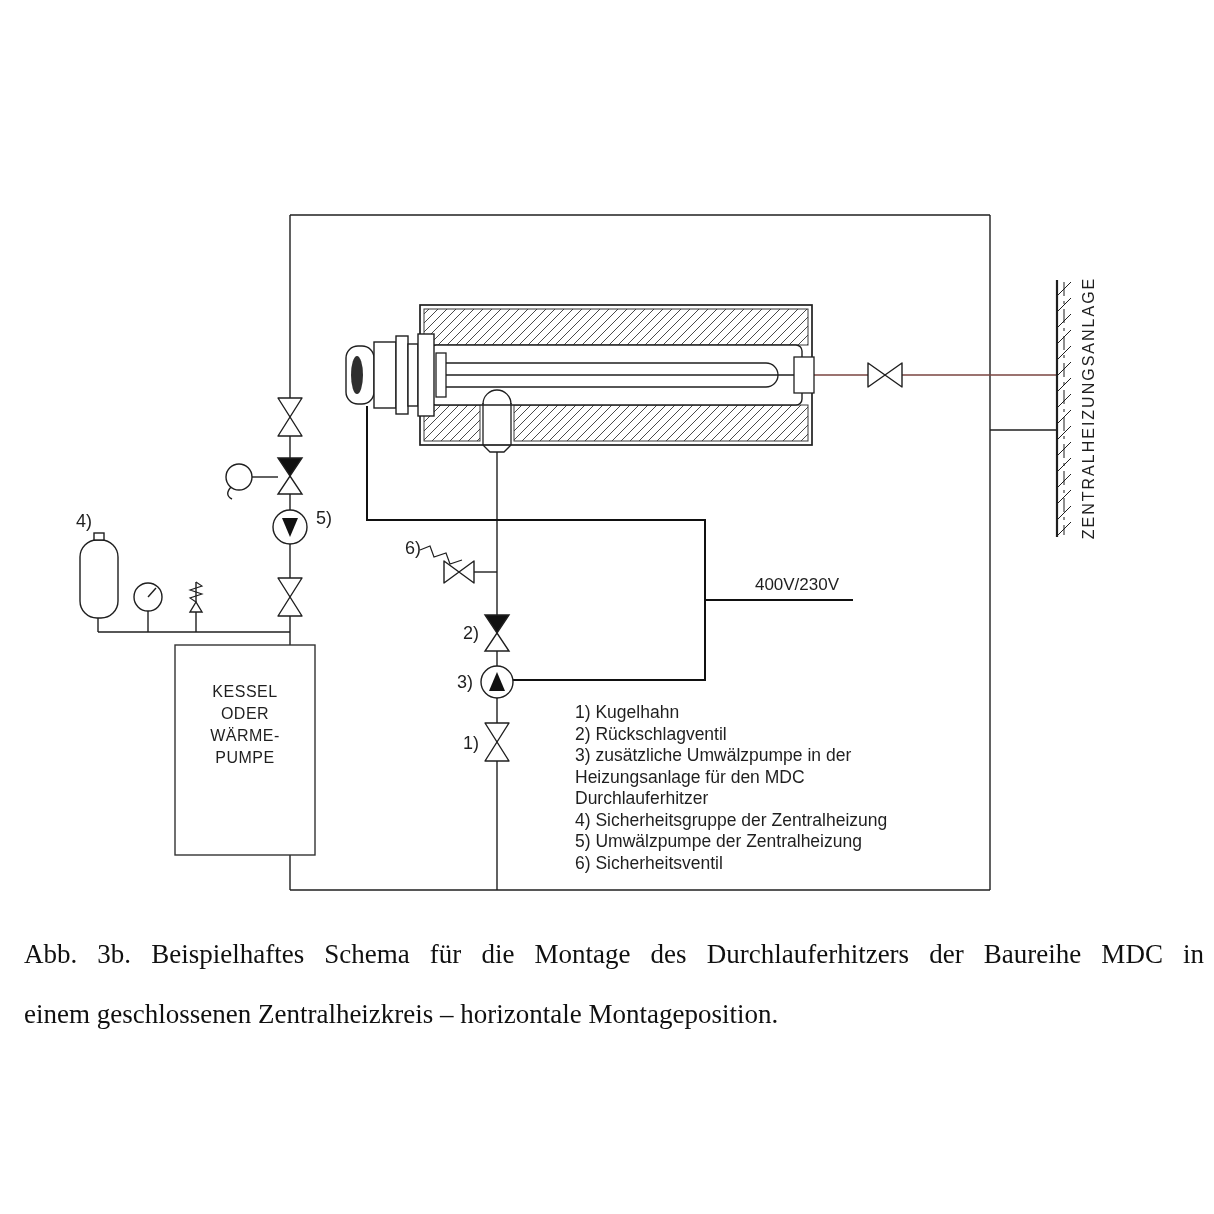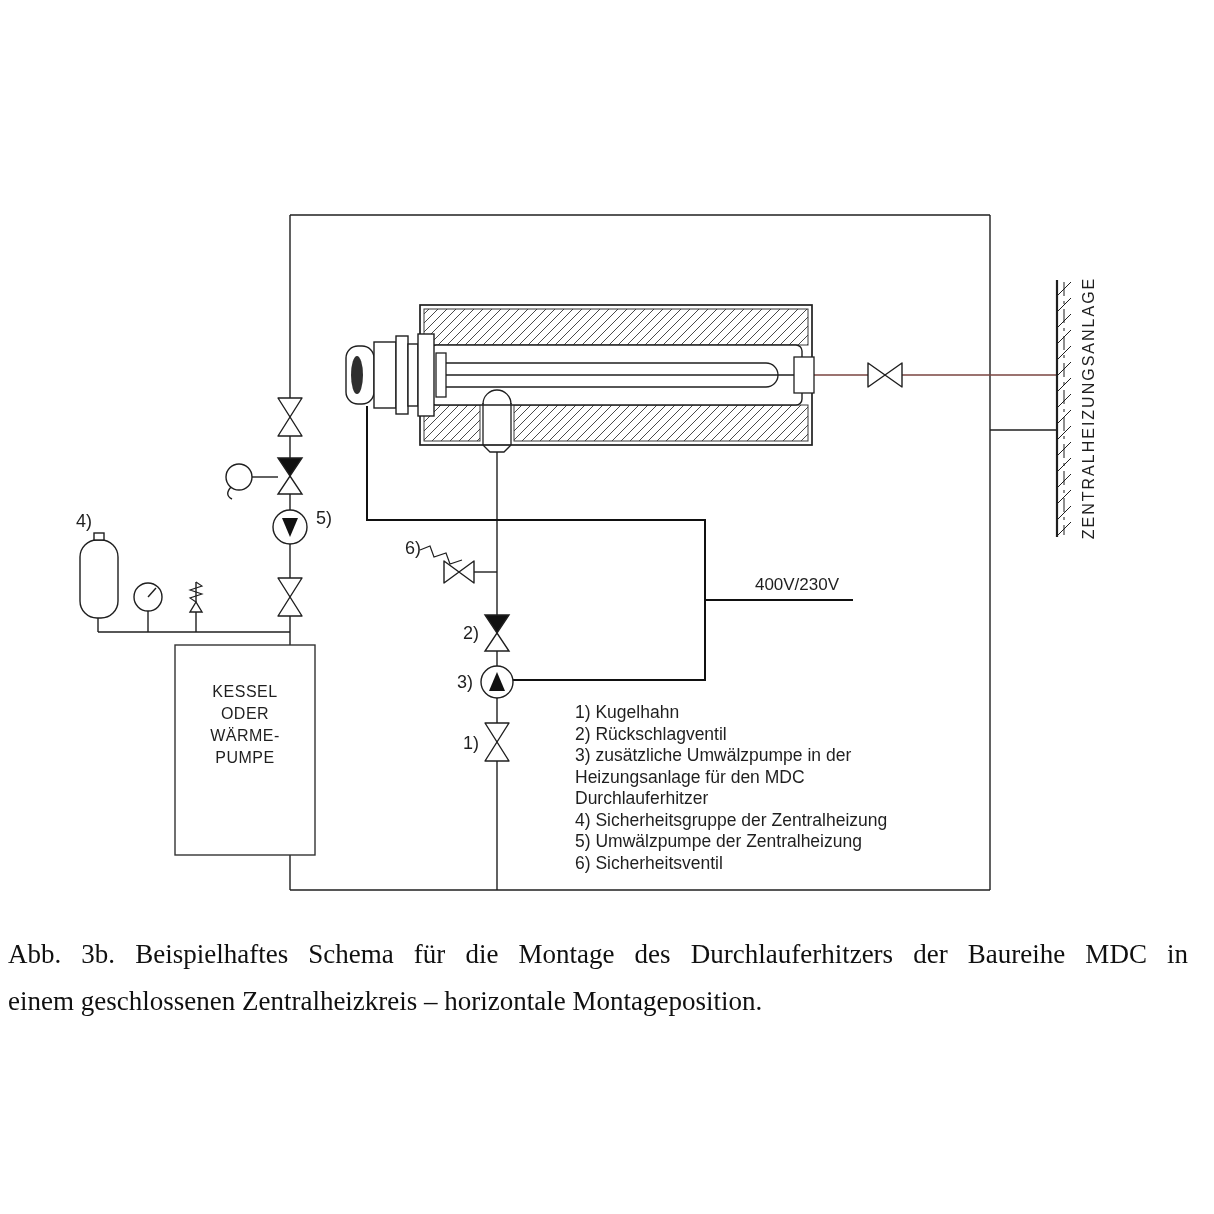--- a/index.html
+++ b/index.html
@@ -15,26 +15,26 @@
   svg text{
     font-family:"Liberation Sans", sans-serif;
     fill:#1f1f1f;
   }
   .callout{font-size:18px;}
   .legend-line{font-size:17.5px;}
   .kessel-line{font-size:16px;letter-spacing:.5px;}
   .wall-text{font-size:16px;letter-spacing:2px;}
   .volt-text{font-size:17px;}
   .caption{
-    position:absolute;left:8px;top:934px;width:1180px;
+    position:absolute;left:24px;top:934px;width:1180px;
     font-family:"Liberation Serif", serif;
     font-size:27px;color:#101010;line-height:1.5;
   }
   .cap1{text-align:justify;text-align-last:justify;}
-  .cap2{margin-top:6px;}
+  .cap2{margin-top:19px;}
 </style>
 </head>
 <body>
 
 <div class="stage">
 
 <svg width="1214" height="920" viewBox="0 0 1214 920">
   <defs>
     <pattern id="hatch" patternUnits="userSpaceOnUse" width="9" height="9">
       <path d="M-1,10 L10,-1" stroke="#4a4a4a" stroke-width="1" fill="none"></path>

